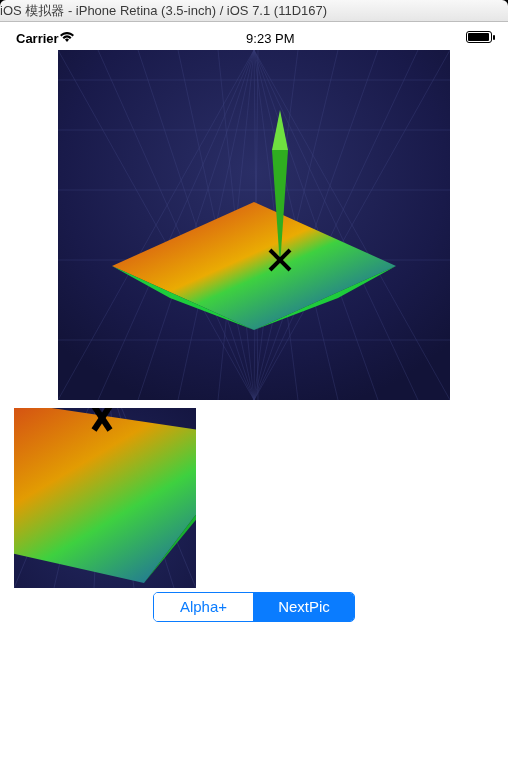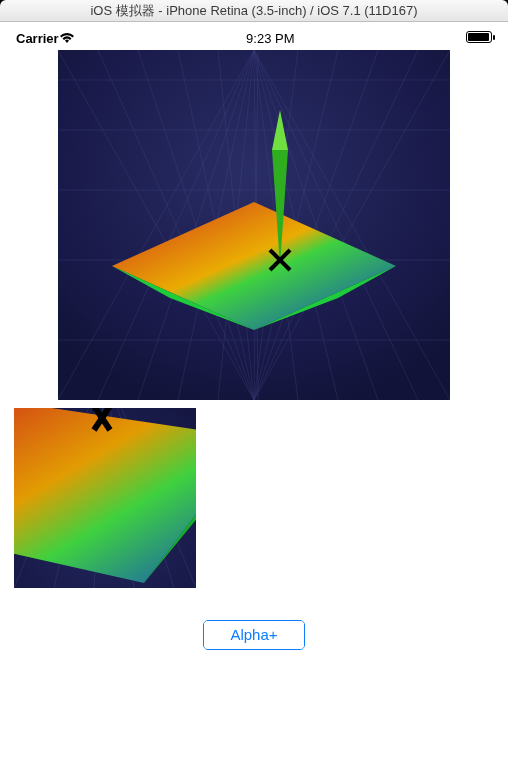--- a/index.html
+++ b/index.html
@@ -11,42 +11,42 @@
       overflow: hidden;
     }
     .mac-titlebar {
       height: 22px;
       background: linear-gradient(#f8f8f8, #e6e6e6);
       border-bottom: 1px solid #bdbdbd;
       border-top-left-radius: 6px;
       border-top-right-radius: 6px;
       display: flex;
       align-items: center;
-      justify-content: center;
+      justify-content: flex-start;
       font-size: 13px;
       color: #3a3a3a;
     }
     .device-frame {
       background: #fff;
       width: 100%;
       height: calc(100% - 22px);
       padding: 6px 14px 14px 14px;
     }
     .status-bar {
       height: 20px;
       display: flex;
       align-items: center;
       justify-content: space-between;
       font-family: "Helvetica Neue", Arial, sans-serif;
       font-size: 13px;
       font-weight: 600;
       color: #000;
       padding: 0 2px;
     }
-    .status-left { display: flex; align-items: center; }
+    .status-left { display: flex; }
     .wifi-icon svg { display: block; }
     .status-time { font-weight: 400; }
     .battery {
       width: 26px; height: 12px; border: 1.5px solid #000; border-radius: 3px;
       position: relative; display: inline-block;
     }
     .battery::after {
       content: ""; position: absolute; right: -4px; top: 3px;
       width: 2.5px; height: 5px; background: #000; border-radius: 1px;
     }
@@ -59,21 +59,21 @@
       background: #17184a; position: relative; overflow: hidden;
     }
     .big-render svg { width: 100%; height: 100%; display: block; }
 
     .small-render {
       width: 182px; height: 180px; margin-top: 8px; margin-left: 0;
       background: #17184a; position: relative; overflow: hidden;
     }
     .small-render svg { width: 100%; height: 100%; display: block; }
 
-    .seg-wrap { text-align: center; margin-top: 32px; }
+    .seg-wrap { text-align: center; margin-top: 4px; }
     .segmented {
       display: inline-flex; height: 30px;
       border: 1px solid #0a7cff; border-radius: 5px; overflow: hidden;
       font-family: "Helvetica Neue", Arial, sans-serif;
     }
     .seg-btn {
       min-width: 100px; padding: 0 14px;
       font-size: 15px; line-height: 28px;
       color: #0a7cff; background: #fff;
       border: none; border-right: 1px solid #0a7cff;
@@ -198,17 +198,18 @@
         <g stroke="#000" stroke-width="6">
           <line x1="80" y1="-2" x2="96" y2="22"></line>
           <line x1="96" y1="-2" x2="80" y2="22"></line>
         </g>
       </svg>
     </div>
 
     <div class="seg-wrap">
       <div class="segmented">
         <button class="seg-btn">Alpha+</button>
+        <button class="seg-btn selected">NextPic</button>
       </div>
     </div>
 
   </div>
 </div>
 
 </body></html>

